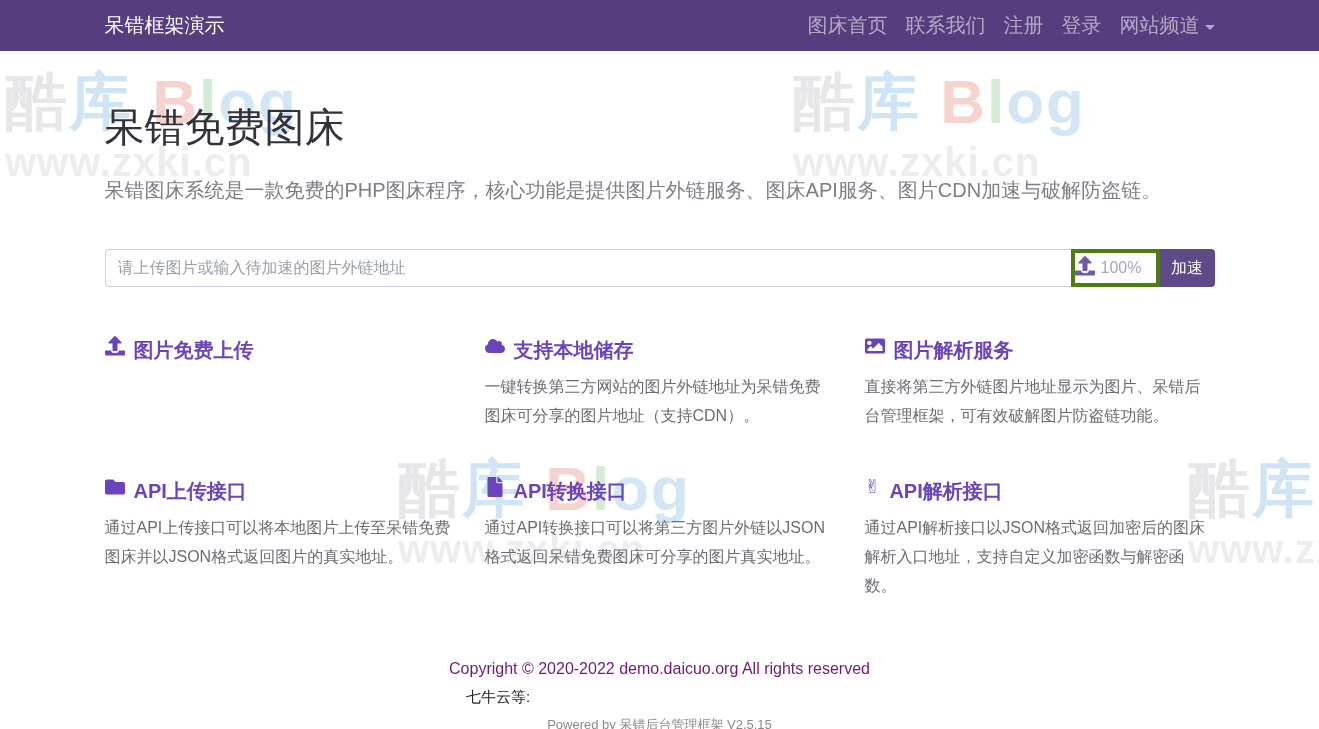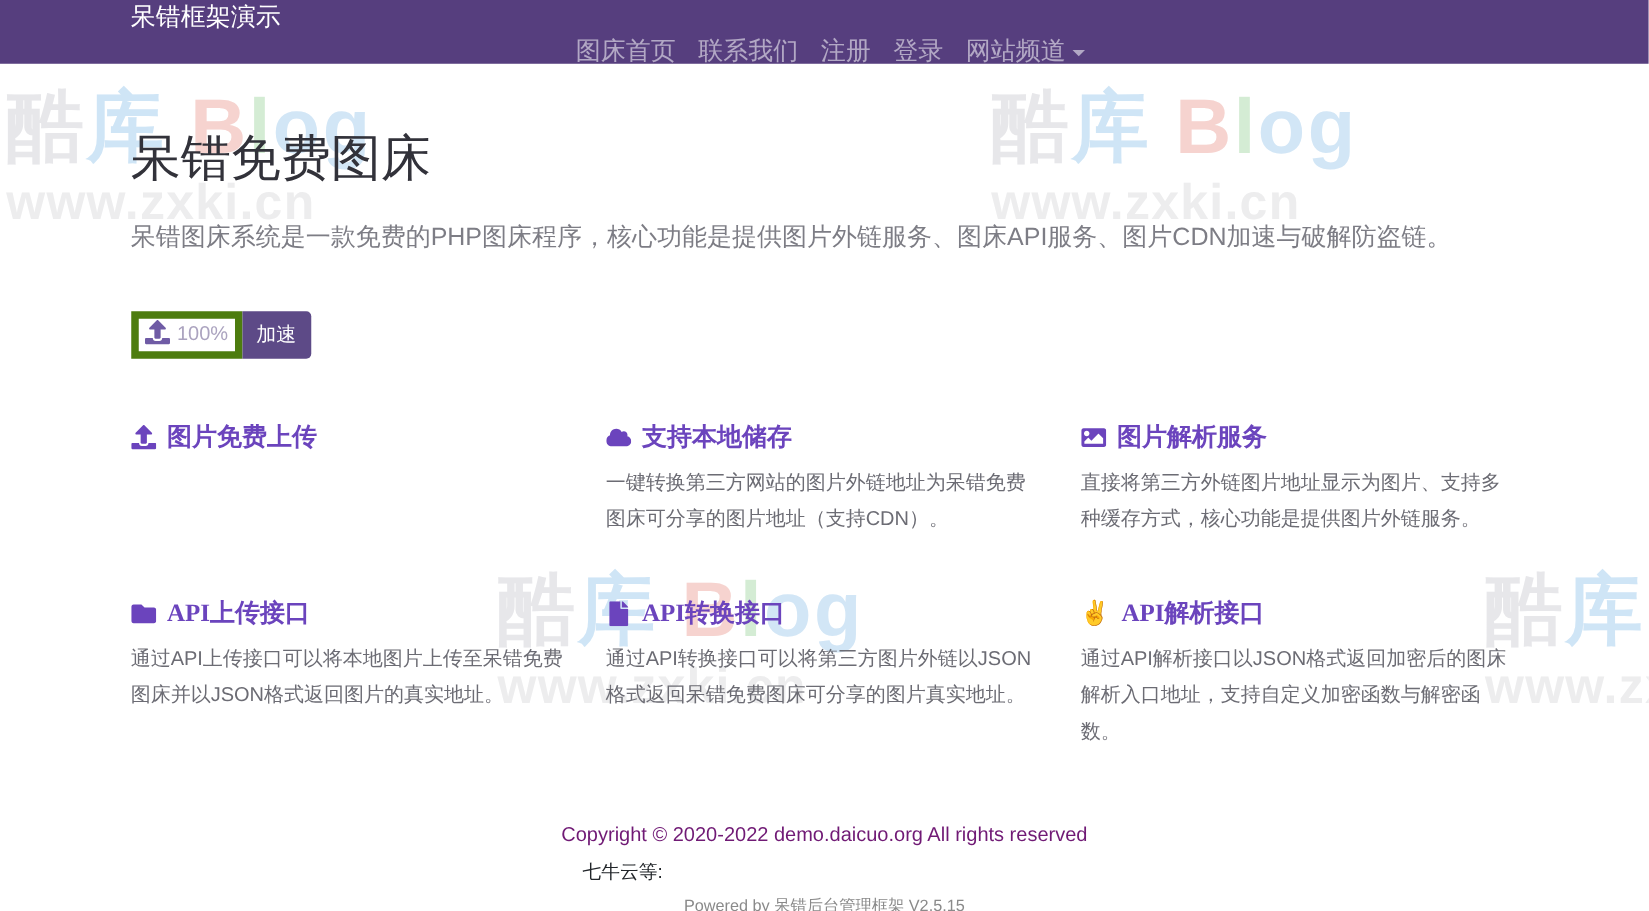--- a/index.html
+++ b/index.html
@@ -14,21 +14,21 @@
   .wm .wm-line1 { font-size:62px; font-weight:bold; line-height:1.1; letter-spacing:2px; }
   .wm .wm-line2 { font-size:40px; font-weight:bold; color:#ededee; letter-spacing:1px; margin-top:4px; }
   .wm-a { left:5px;    top:68px; }
   .wm-b { left:793px;  top:68px; }
   .wm-c { left:398px;  top:455px; }
   .wm-d { left:1188px; top:455px; }
 
   
   .navbar { position:relative; z-index:2; height:51px; background:#563e7e; }
   .container { max-width:1140px; margin:0 auto; padding:0 15px; }
-  .nav-inner { display:flex; align-items:center; height:51px;flex-direction:column; }
+  .nav-inner { display:flex; align-items:center; height:51px; }
   .brand { color:#fff; font-size:20px; text-decoration:none; margin-right:auto; cursor:pointer; }
   .nav-links { display:flex; align-items:center; }
   .nav-links a { color:rgba(255,255,255,0.55); font-size:20px; text-decoration:none; padding:0 9px; cursor:pointer; }
   .nav-links a:last-child { padding-right:0; }
   .caret { display:inline-block; width:0; height:0; margin-left:5px; vertical-align:2px;
            border-left:5px solid transparent; border-right:5px solid transparent;
            border-top:5px solid rgba(255,255,255,0.55); }
 
   
   .main { position:relative; z-index:1; }
@@ -39,38 +39,38 @@
   
   .upload-row { margin-top:45px; }
   .input-group { display:flex; height:38px; width:100%; }
   .url-input {
     flex:1; height:38px; border:1px solid #ced4da; border-right:0;
     border-radius:4px 0 0 4px; padding:0 12px; font-size:16px; color:#495057; outline:none;
     font-family:inherit;
   }
   .url-input::placeholder { color:#9aa0a6; }
   .progress-addon {
-    width:89px; height:38px; background:#fff; border:6px solid #4d7c0f;
-    display:flex; align-items:center; justify-content:center; gap:6px;
+    width:89px; height:38px; background:#fff; border:4px solid #4d7c0f;
+    display:flex; align-items:center; gap:6px;
     font-size:16px; color:#aba3bf; cursor:pointer;
   }
   .progress-addon .icon { color:#6f5ba5; }
   .go-btn {
     width:55px; height:38px; background:#5d4a87; color:#fff; border:0;
     border-radius:0 4px 4px 0; font-size:16px; cursor:pointer; font-family:Liberation Sans, sans-serif;
   }
 
   
   .features {
     margin-top:49px; display:grid; grid-template-columns:repeat(3,1fr);
     column-gap:30px; row-gap:47px;
   }
   .feature h2 {
     font-size:20px; font-weight:bold; color:#6b44bd; line-height:28px;
-    display:flex; align-items:center; gap:9px; cursor:pointer;font-family:Liberation Serif, serif;
+    display:flex; gap:9px; cursor:pointer;
   }
   .feature h2 .icon { display:inline-flex; color:#6b44bd; }
   .icon svg { width:20px; height:20px; fill:currentColor; }
   .hand-glyph { font-size:19px; line-height:1; color:#6b44bd; }
   .feature p { margin-top:8px; font-size:16px; color:#6c6c74; line-height:29px; }
 
   
   .footer { margin-top:57px; text-align:center; position:relative; z-index:1; }
   .footer-block { display:inline-block; text-align:left; }
   .copyright { font-size:16px; color:#701a75; line-height:24px; white-space:nowrap; }
@@ -112,20 +112,21 @@
 
 <div class="main container">
 
   <div class="hero">
     <h1>呆错免费图床</h1>
     <p class="lead">呆错图床系统是一款免费的PHP图床程序，核心功能是提供图片外链服务、图床API服务、图片CDN加速与破解防盗链。</p>
   </div>
 
   <div class="upload-row">
     <div class="input-group">
+      <input class="url-input" type="text" placeholder="请上传图片或输入待加速的图片外链地址" style="">
       <div class="progress-addon">
         <span class="icon">
           <svg viewBox="0 0 512 512">
               <path d="M296 384h-80c-13.3 0-24-10.7-24-24V192h-87.7c-17.8 0-26.7-21.5-14.1-34.1L242.3 5.7c7.5-7.5 19.8-7.5 27.3 0l152.2 152.2c12.6 12.6 3.7 34.1-14.1 34.1H320v168c0 13.3-10.7 24-24 24zm216 8v80c0 13.3-10.7 24-24 24H24c-13.3 0-24-10.7-24-24v-80c0-13.3 10.7-24 24-24h136v8c0 30.9 25.1 56 56 56h80c30.9 0 56-25.1 56-56v-8h136c13.3 0 24 10.7 24 24z"></path>
             </svg>
         </span>
         <span>100%</span>
       </div>
       <button class="go-btn">加速</button>
     </div>
@@ -158,21 +159,21 @@
 
     <div class="feature">
       <h2>
         <span class="icon">
           <svg viewBox="0 0 512 512">
               <path d="M464 448H48c-26.51 0-48-21.49-48-48V112c0-26.51 21.49-48 48-48h416c26.51 0 48 21.49 48 48v288c0 26.51-21.49 48-48 48zM112 120c-30.928 0-56 25.072-56 56s25.072 56 56 56 56-25.072 56-56-25.072-56-56-56zM64 384h384V272l-87.515-87.515c-4.686-4.686-12.284-4.686-16.971 0L208 320l-55.515-55.515c-4.686-4.686-12.284-4.686-16.971 0L64 336v48z"></path>
             </svg>
         </span>
         <span>图片解析服务</span>
       </h2>
-      <p>直接将第三方外链图片地址显示为图片、支持多种缓存方式，核心功能是提供图片外链服务。</p>
+      <p>直接将第三方外链图片地址显示为图片、呆错后台管理框架，可有效破解图片防盗链功能。</p>
     </div>
 
     <div class="feature">
       <h2>
         <span class="icon">
           <svg viewBox="0 0 512 512">
               <path d="M464 128H272l-64-64H48C21.49 64 0 85.49 0 112v288c0 26.51 21.49 48 48 48h416c26.51 0 48-21.49 48-48V176c0-26.51-21.49-48-48-48z"></path>
             </svg>
         </span>
         <span>API上传接口</span>

